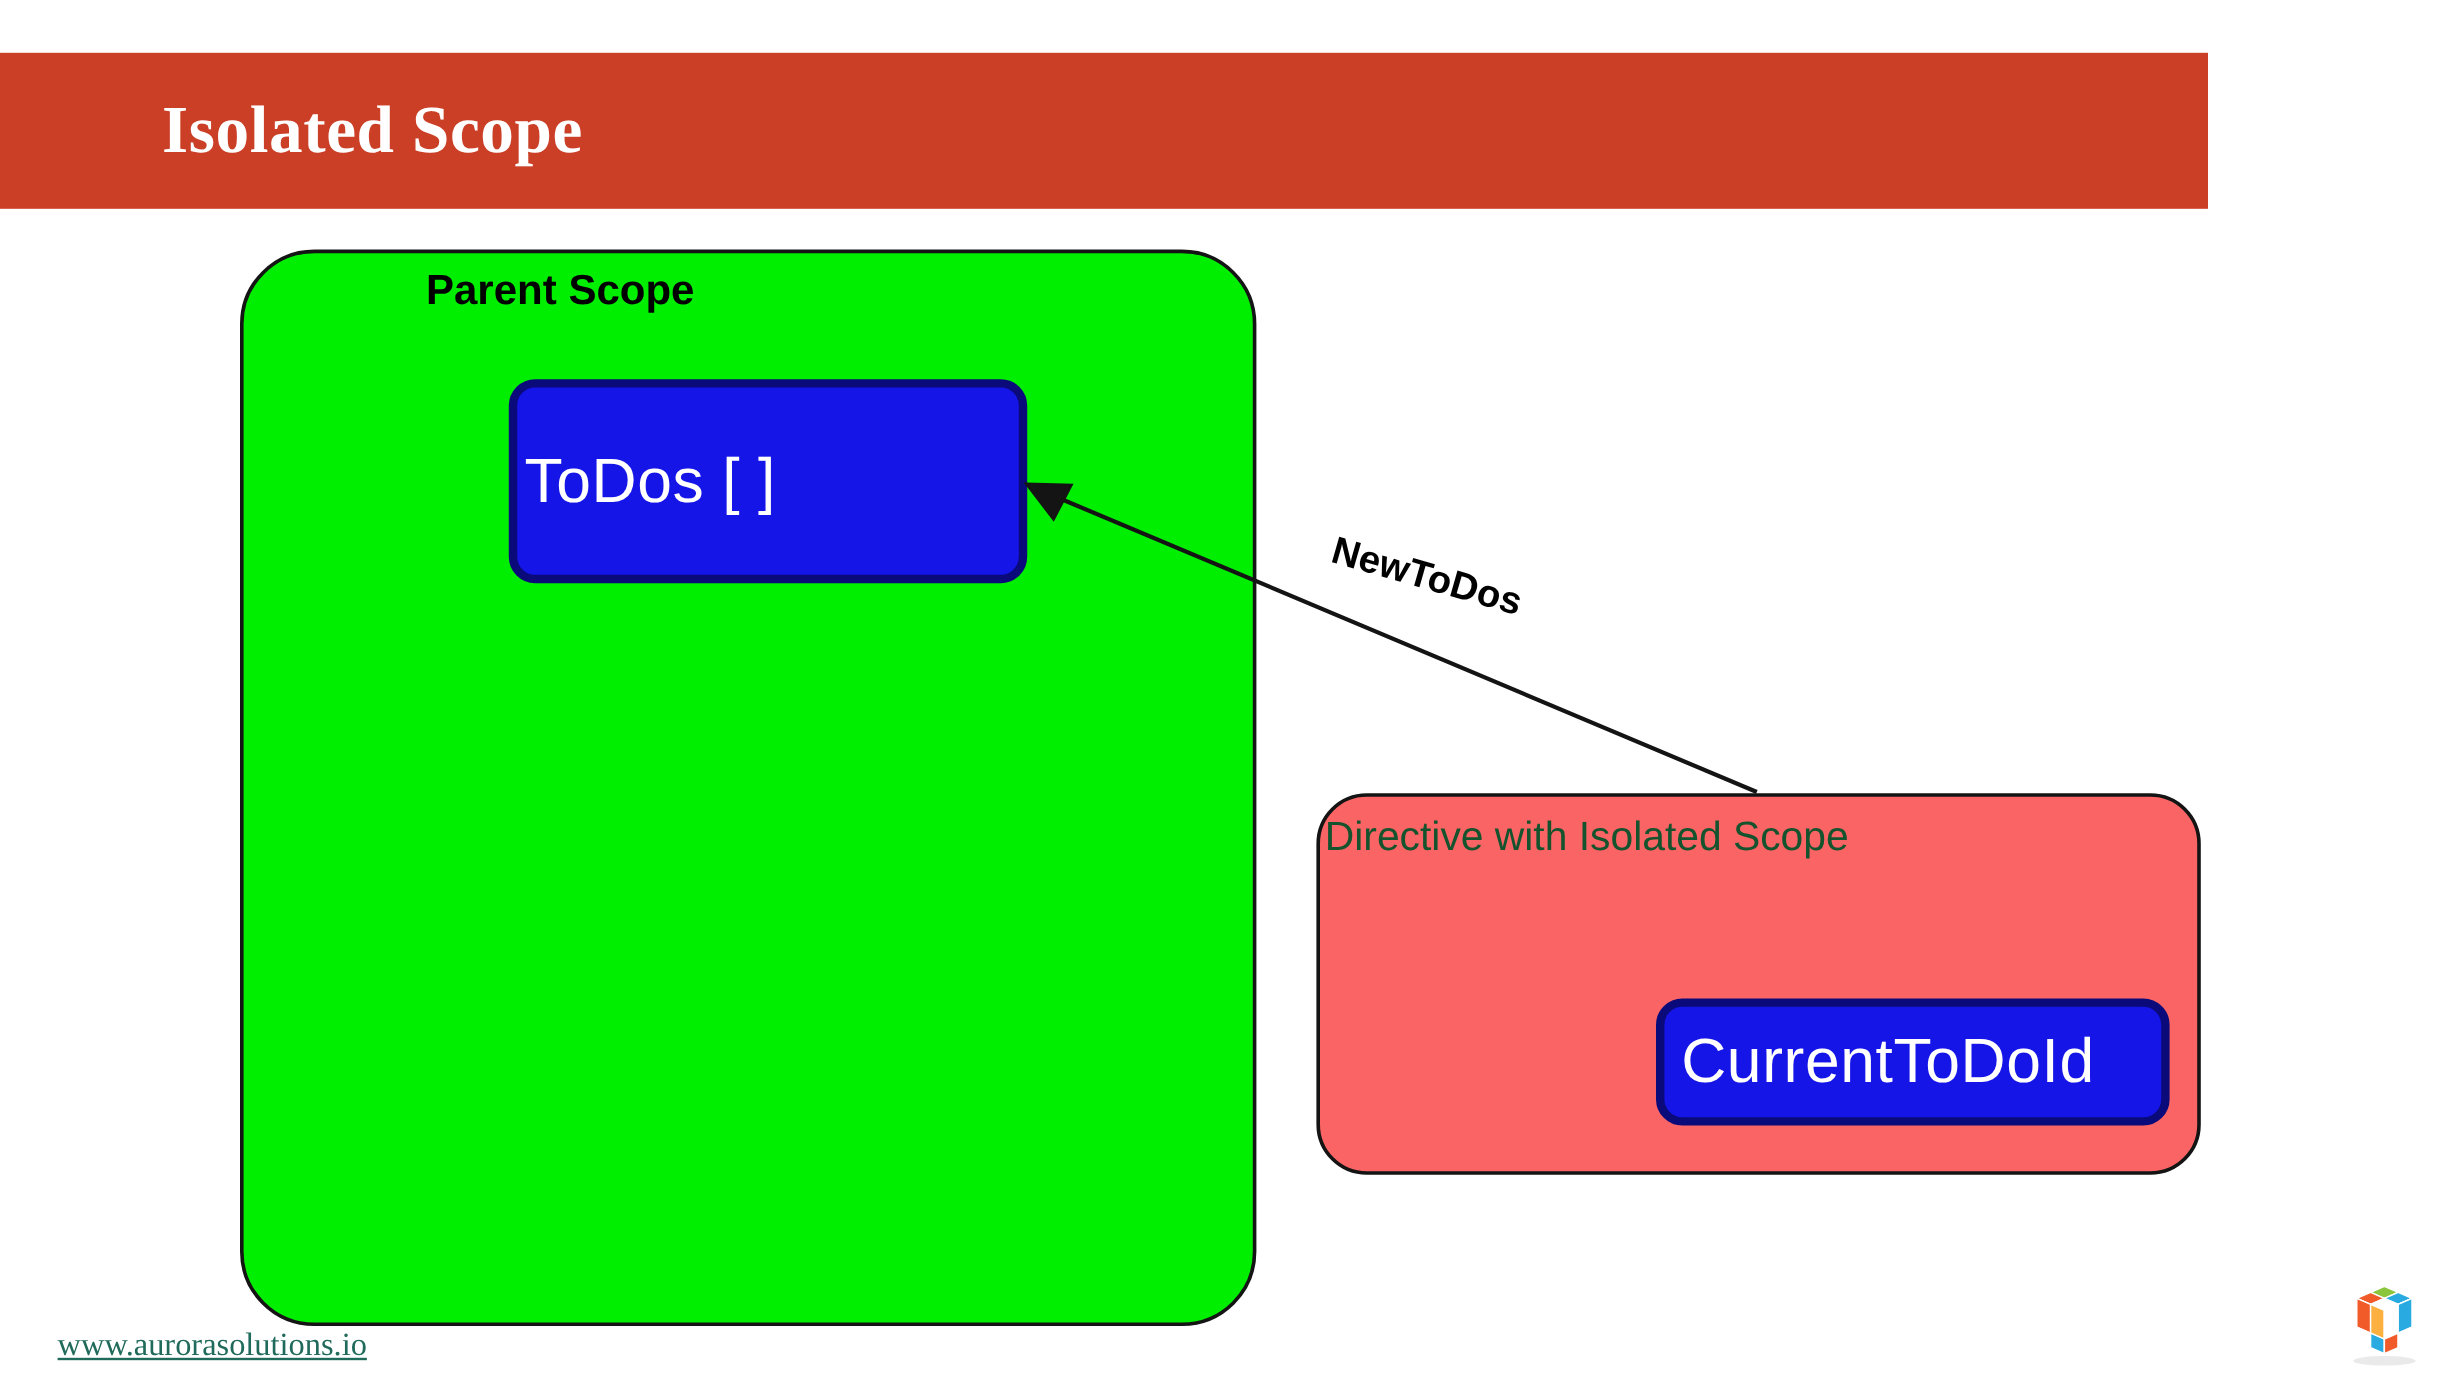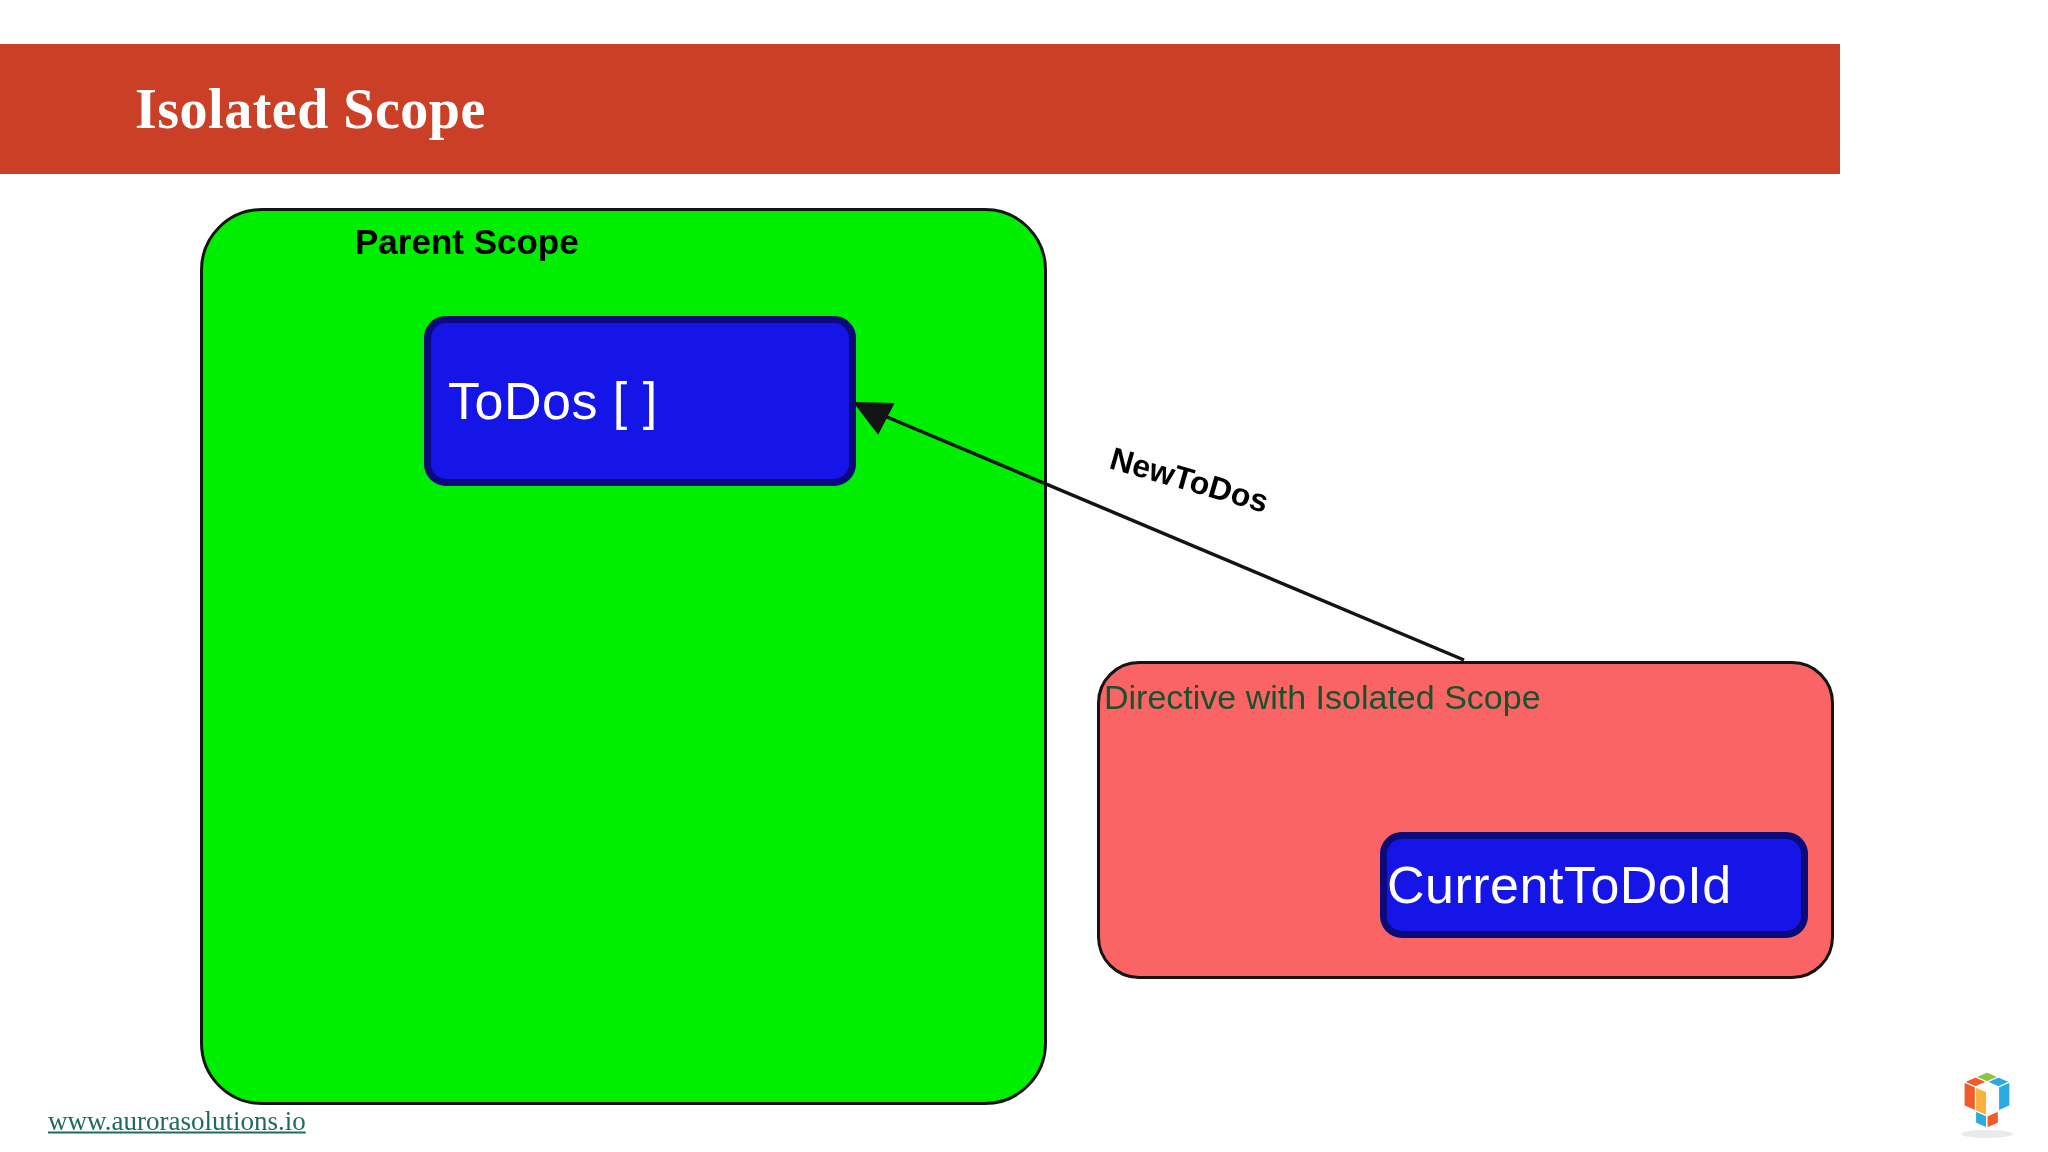--- a/index.html
+++ b/index.html
@@ -86,27 +86,28 @@
     font-size: 52px;
     color: #ffffff;
     white-space: nowrap;
     letter-spacing: 0.5px;
   }
   #todos-box {
     left: 424px;
     top: 316px;
     width: 432px;
     height: 170px;
-    padding-left: 17px;
+    padding-left: 6px;
   }
   #current-todo-id-box {
     left: 1380px;
     top: 832px;
     width: 428px;
     height: 106px;
+    padding-left: 14px;
   }
 
   
   #directive-scope-box {
     position: absolute;
     left: 1097px;
     top: 661px;
     width: 737px;
     height: 318px;
     background: #fb6464;

